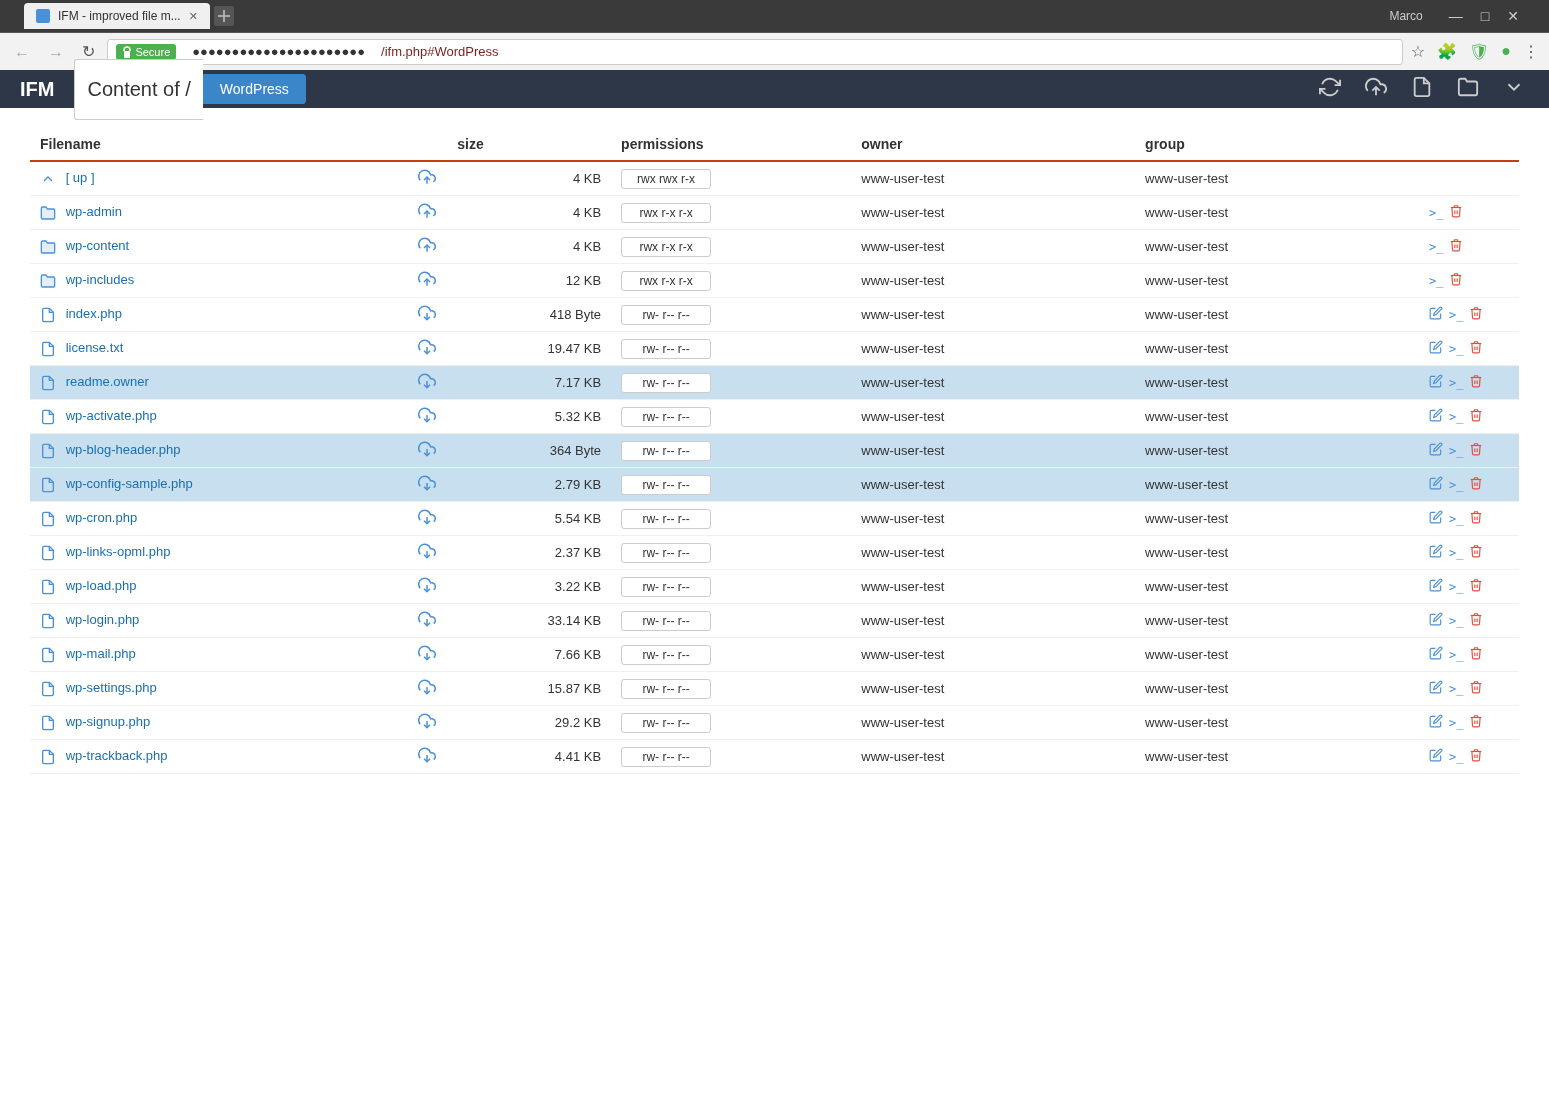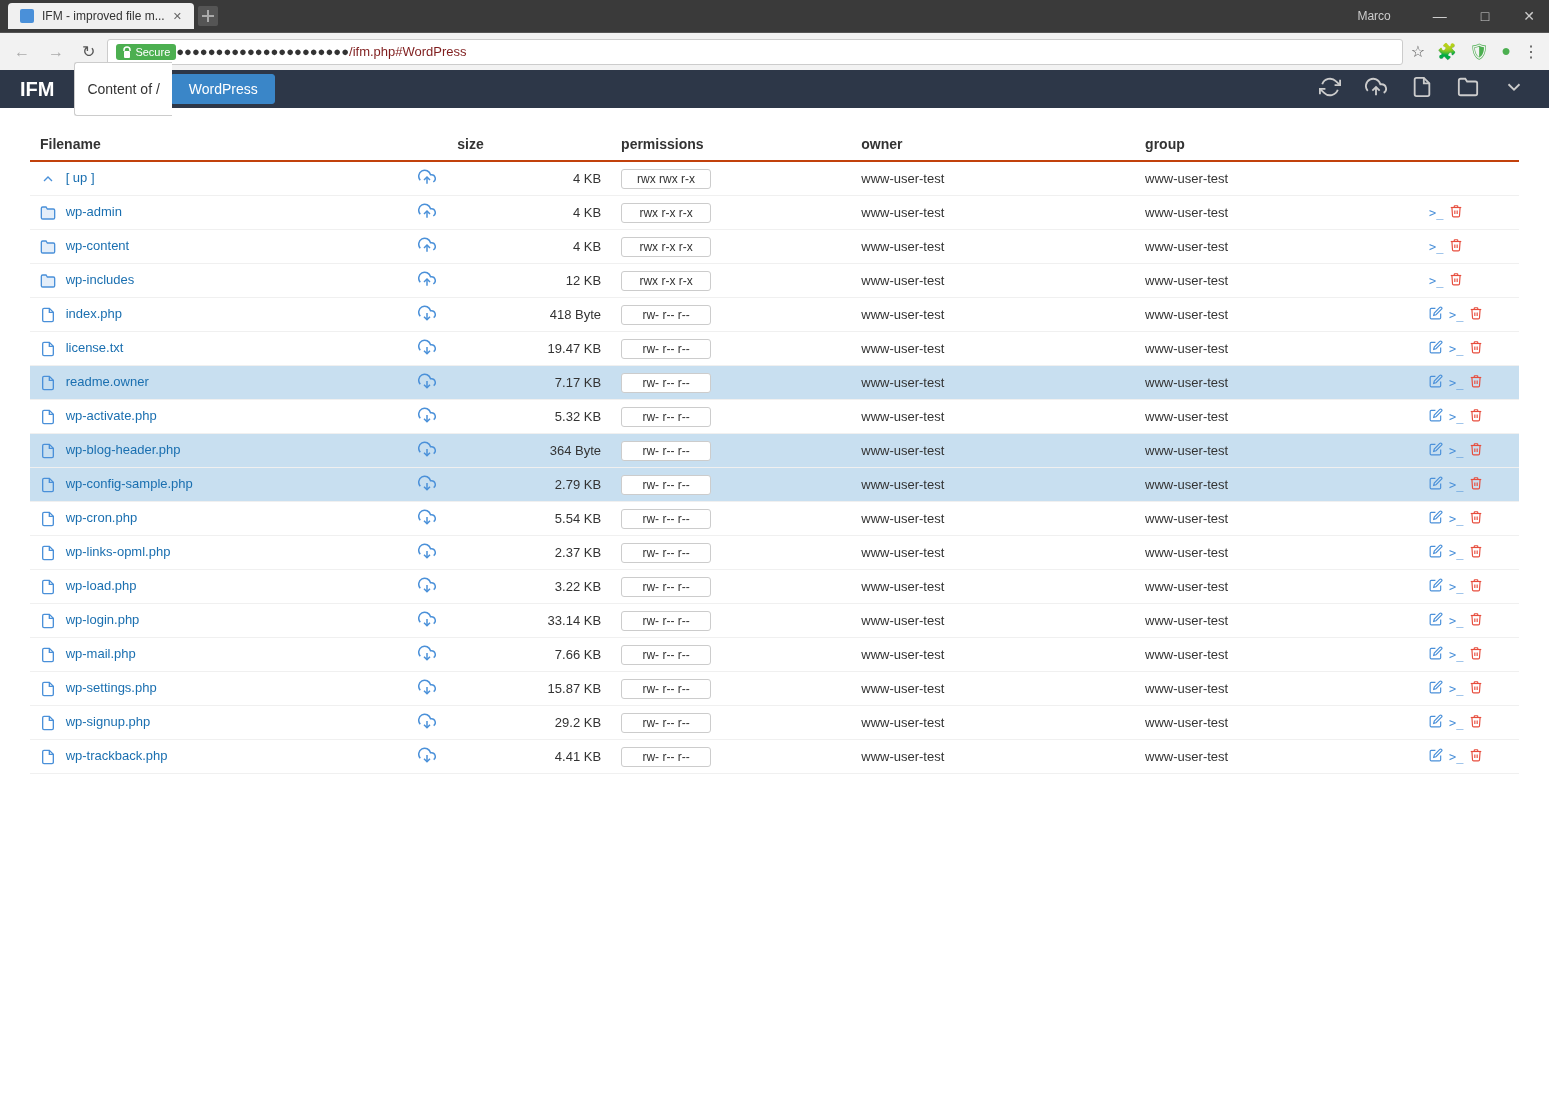--- a/index.html
+++ b/index.html
@@ -7,21 +7,21 @@
 
     
     .browser-chrome {
       background: #3a3a3a;
       padding: 0;
     }
     .browser-titlebar {
       background: #3a3a3a;
       display: flex;
       align-items: center;
-      padding: 6px 8px;
+      padding: 6px 24px;
       height: 32px;
     }
     .browser-tab {
       background: #f0f0f0;
       border-radius: 4px 4px 0 0;
       padding: 4px 12px;
       font-size: 12px;
       color: #333;
       display: flex;
       align-items: center;
@@ -47,21 +47,21 @@
       align-items: center;
       justify-content: center;
       color: #ccc;
       font-size: 14px;
       margin-left: 4px;
     }
     .browser-window-controls {
       margin-left: auto;
       display: flex;
       align-items: center;
-      gap: 22px;
+      gap: 6px;
       color: #ccc;
       font-size: 12px;
     }
     .browser-window-controls span {
       cursor: pointer;
       padding: 2px 6px;
     }
 
     .browser-navbar {
       background: #f2f2f2;
@@ -94,21 +94,21 @@
     .url-bar {
       flex: 1;
       background: white;
       border: 1px solid #ccc;
       border-radius: 3px;
       padding: 4px 8px;
       font-size: 13px;
       color: #333;
       display: flex;
       align-items: center;
-      gap: 0;
+      gap: 16px;
     }
     .url-text { color: #333; }
     .url-highlight { color: #7f1d1d; }
     .nav-icons-right {
       display: flex;
       gap: 8px;
       color: #555;
       font-size: 16px;
     }
     .nav-icon { cursor: pointer; padding: 2px; }
@@ -129,21 +129,21 @@
     }
     .breadcrumb-area {
       display: flex;
       align-items: center;
       flex: 1;
     }
     .breadcrumb-path {
       background: white;
       border-radius: 3px 0 0 3px;
       padding: 18px 12px;
-      font-size: 14px;
+      font-size: 20px;
       color: #333;
       border: 1px solid #ccc;
       border-right: none;
     }
     .breadcrumb-current {
       background: #3a86c8;
       color: white;
       padding: 6px 16px;
       font-size: 14px;
       border-radius: 0 3px 3px 0;

